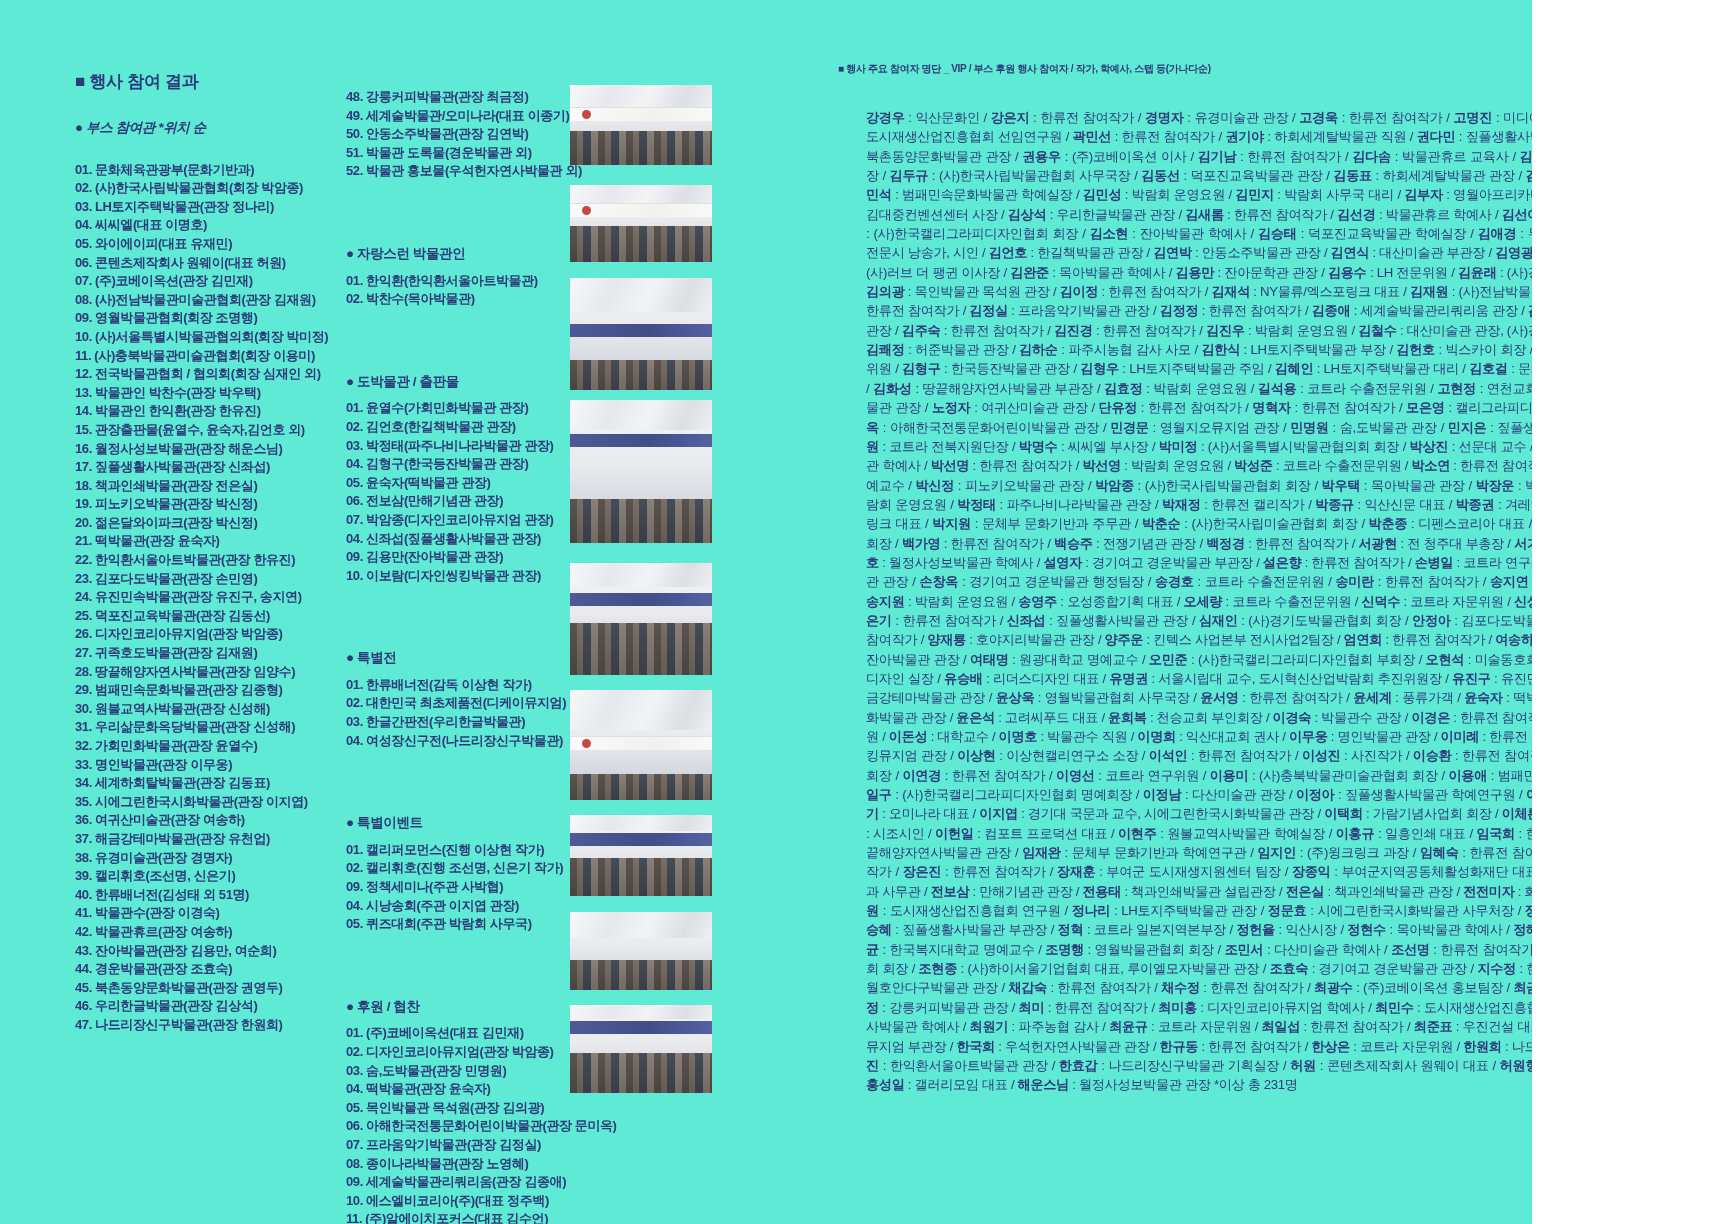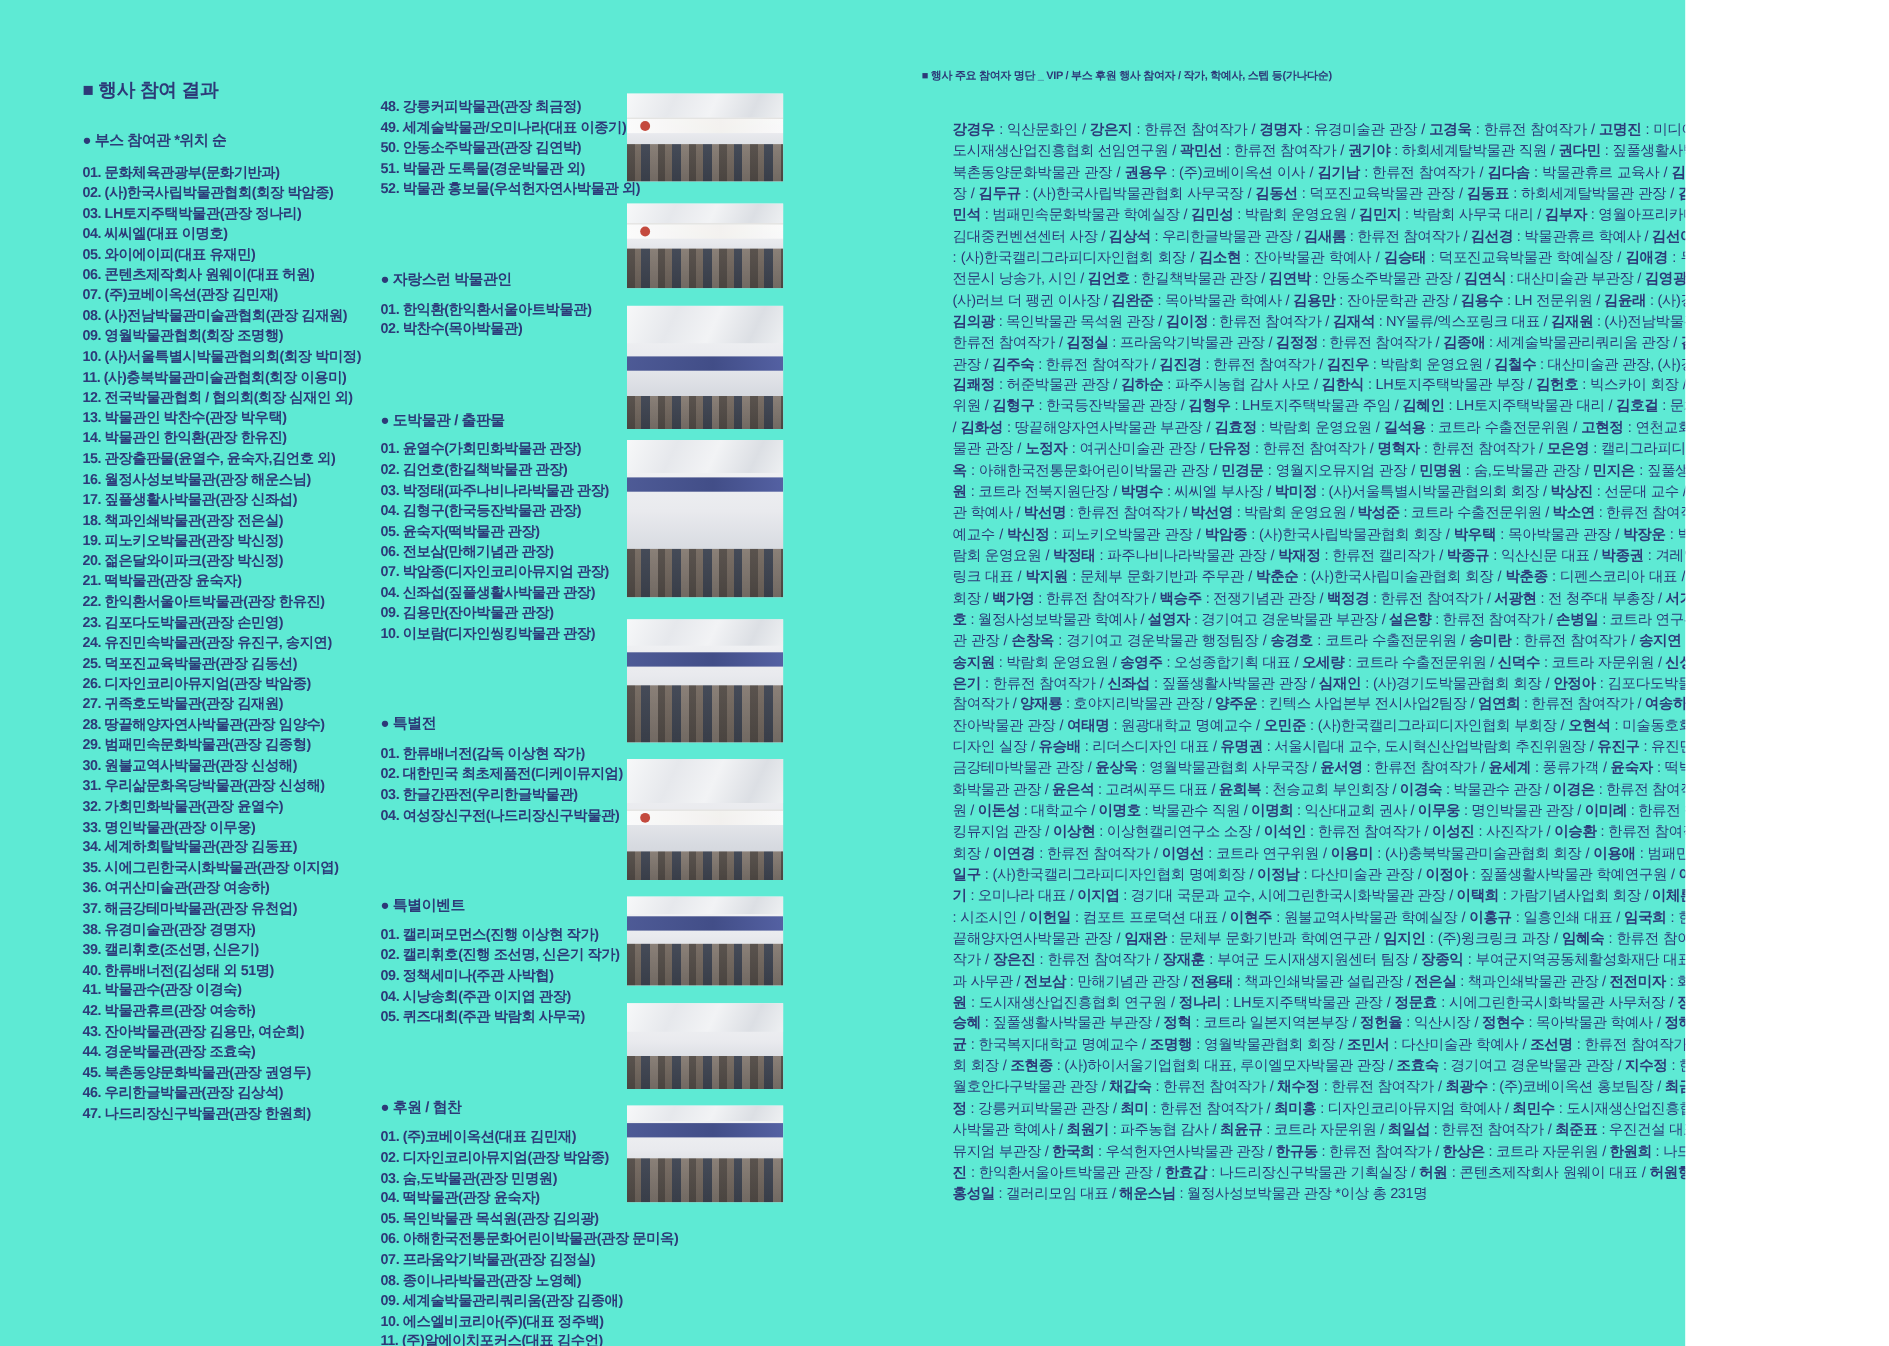--- a/index.html
+++ b/index.html
@@ -5,21 +5,21 @@
   html,body{margin:0;padding:0;background:#ffffff;}
   .sheet{position:relative;width:1532px;height:1224px;background:#5eead4;overflow:hidden;
          font-family:"Liberation Sans","DejaVu Sans",sans-serif;color:#2d3a78;}
   .page-title{position:absolute;font-size:17px;font-weight:800;letter-spacing:-0.3px;white-space:nowrap;}
   .lp-title{left:75px;top:70px;}
   .rp-title{left:838px;top:62px;font-size:10px;}
   .col{position:absolute;font-size:13px;font-weight:600;line-height:18.6px;white-space:nowrap;letter-spacing:-0.4px;}
   .col1{left:75px;top:119px;width:272px;}
   .col2{left:346px;top:88px;width:245px;}
   .sec-h{font-weight:800;font-size:13.5px;}
-  .col1 .sec-h{margin-bottom:10px;}
+  .col1 .sec-h{margin-bottom:23px;font-style:italic;}
   .col2 .sec-h.gap{margin-top:64px;margin-bottom:8px;}
   .li{white-space:nowrap;}
   
   .photo{position:absolute;left:570px;width:142px;background:linear-gradient(180deg,#f4f5f6 0%,#e9eaee 45%,#d8dbe1 70%,#c9ccd3 100%);overflow:hidden;}
   .photo .banner{position:absolute;left:0;right:0;height:13px;background:linear-gradient(90deg,#3c4a8c,#2f3c7c 55%,#43519a);opacity:.9;}
   .photo .banner.b2{background:linear-gradient(90deg,#fdfdfd,#f4f2ef 60%,#fbfbfb);border-top:1px solid #e2e0dc;}
   .photo .banner.b2::after{content:"";position:absolute;left:12px;top:2px;width:9px;height:9px;border-radius:50%;background:#c0392b;}
   .photo .crowd{position:absolute;left:0;right:0;bottom:0;background:
       repeating-linear-gradient(90deg,#5a534e 0 7px,#7a6f66 7px 13px,#454b58 13px 21px,#8a8078 21px 28px),
       linear-gradient(180deg,rgba(255,255,255,.15),rgba(0,0,0,.18));background-blend-mode:multiply;}

